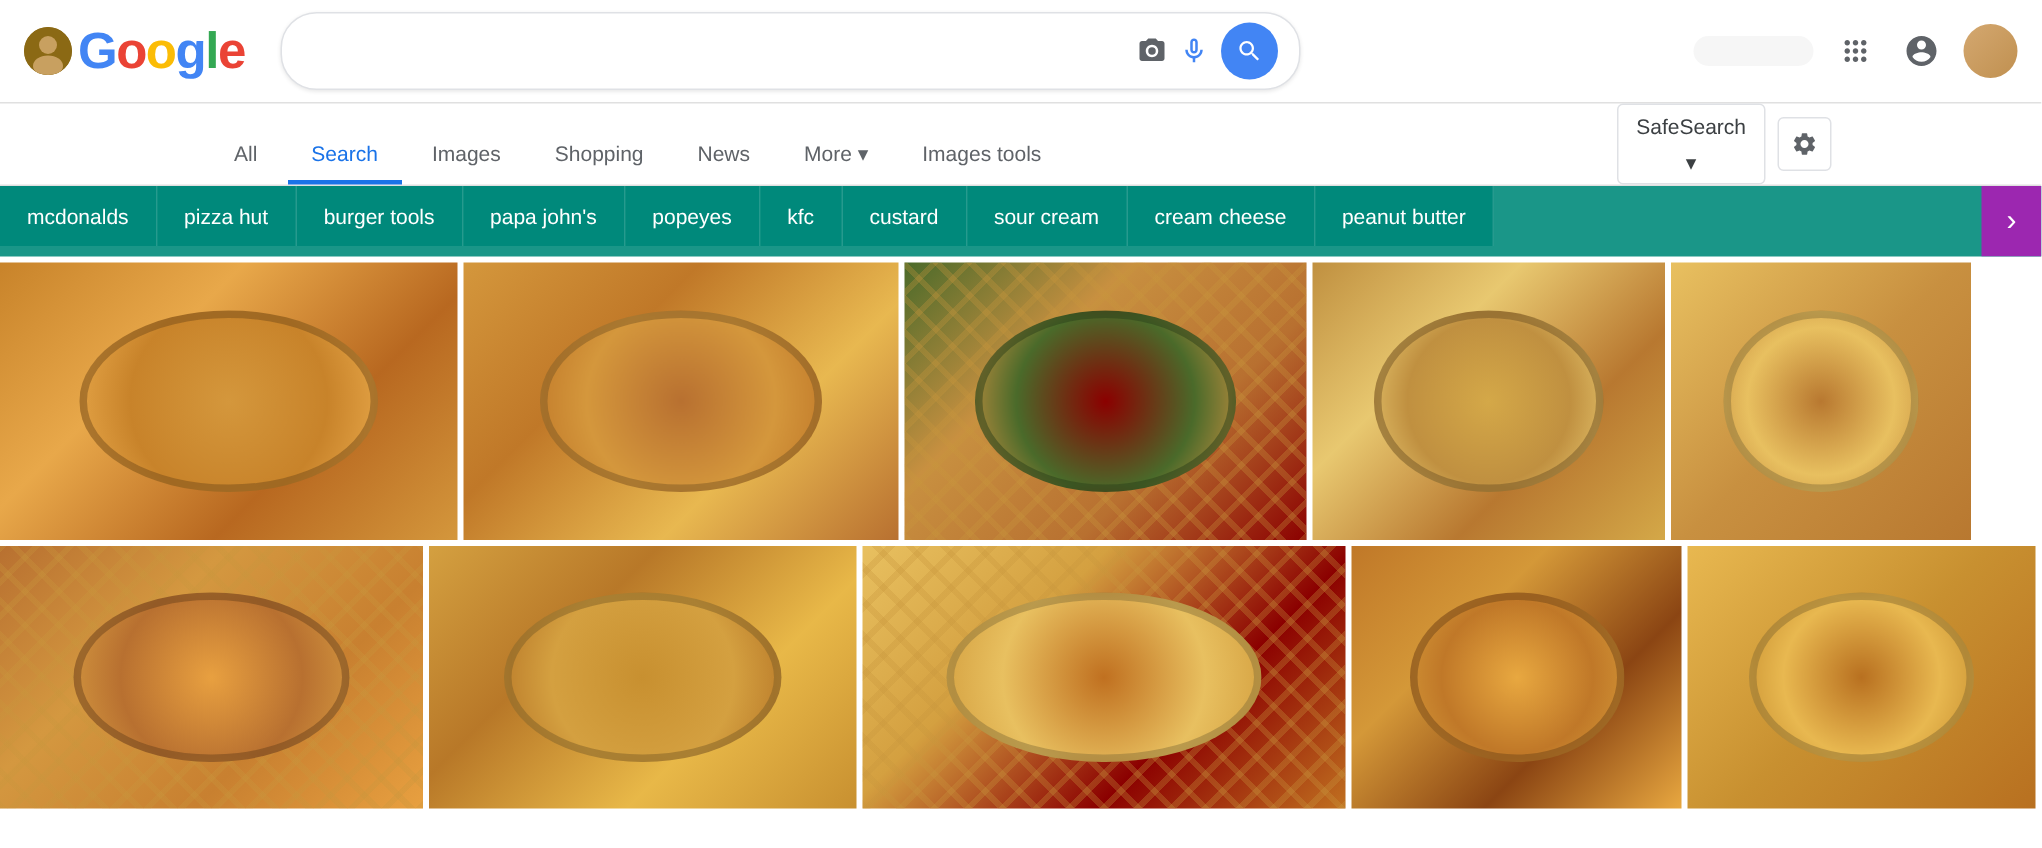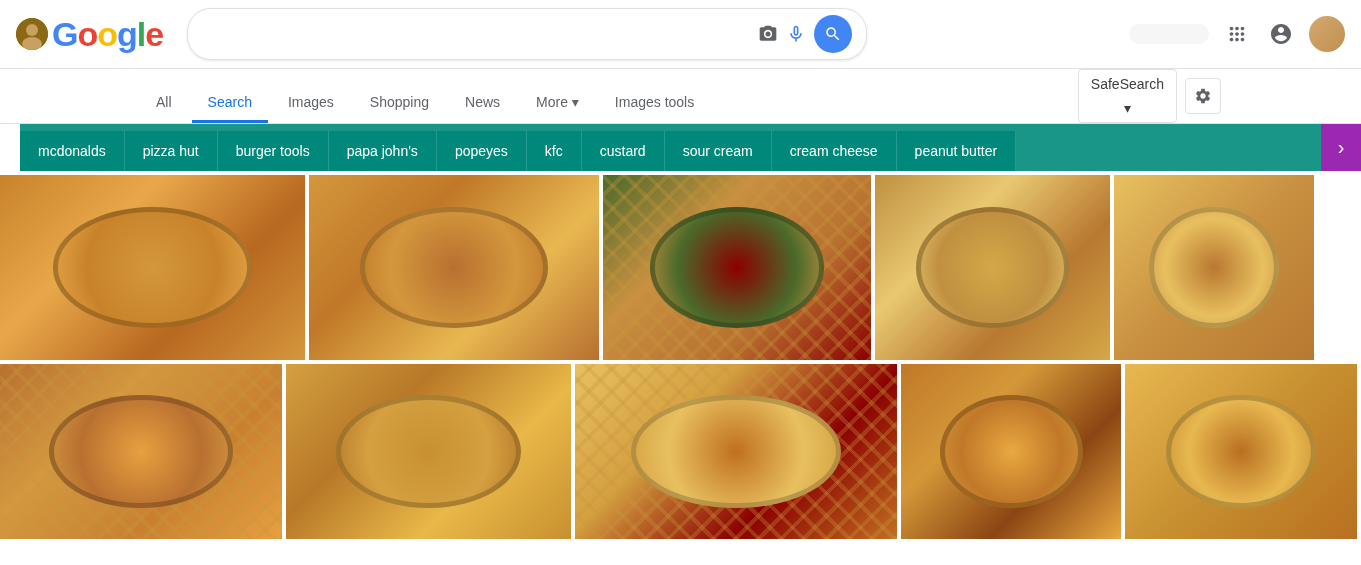--- a/index.html
+++ b/index.html
@@ -148,24 +148,23 @@
       border-radius: 4px;
       display: flex; align-items: center; justify-content: center;
       cursor: pointer;
       background: #fff;
       color: #5f6368;
     }
 
     
     .filter-bar {
       display: flex;
-      align-items: flex-end;
+      align-items: flex-start;
       background: #1a9688;
       overflow: hidden;
-      margin-left: 20px;
     }
     .filter-chip {
       padding: 12px 18px;
       font-size: 14px;
       color: #fff;
       cursor: pointer;
       white-space: nowrap;
       background: #00897b;
       border-right: 1px solid rgba(255,255,255,0.15);
     }

